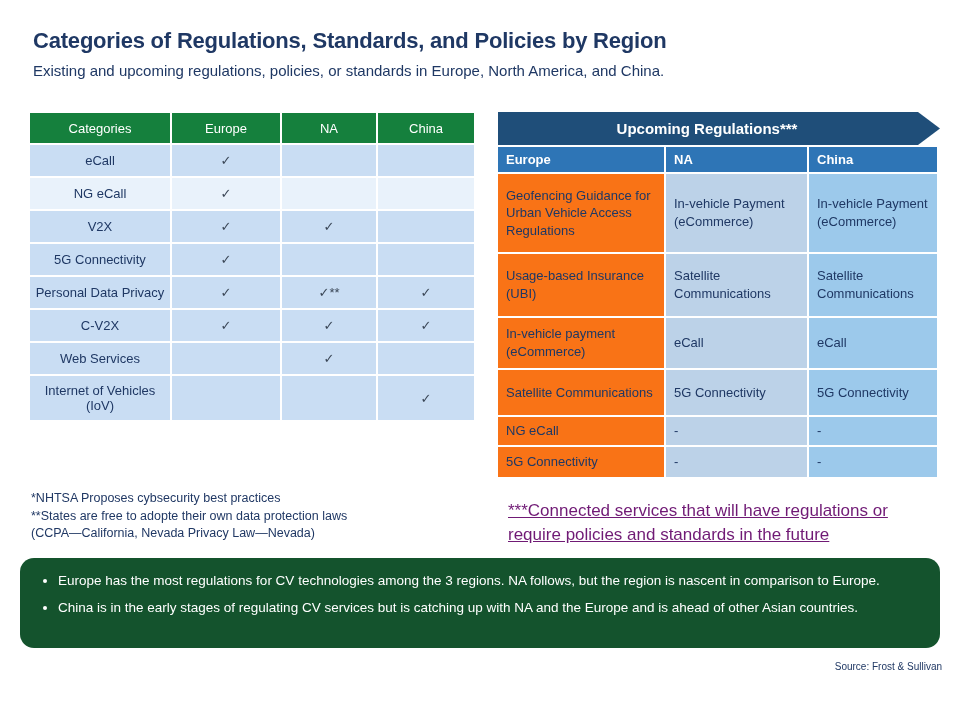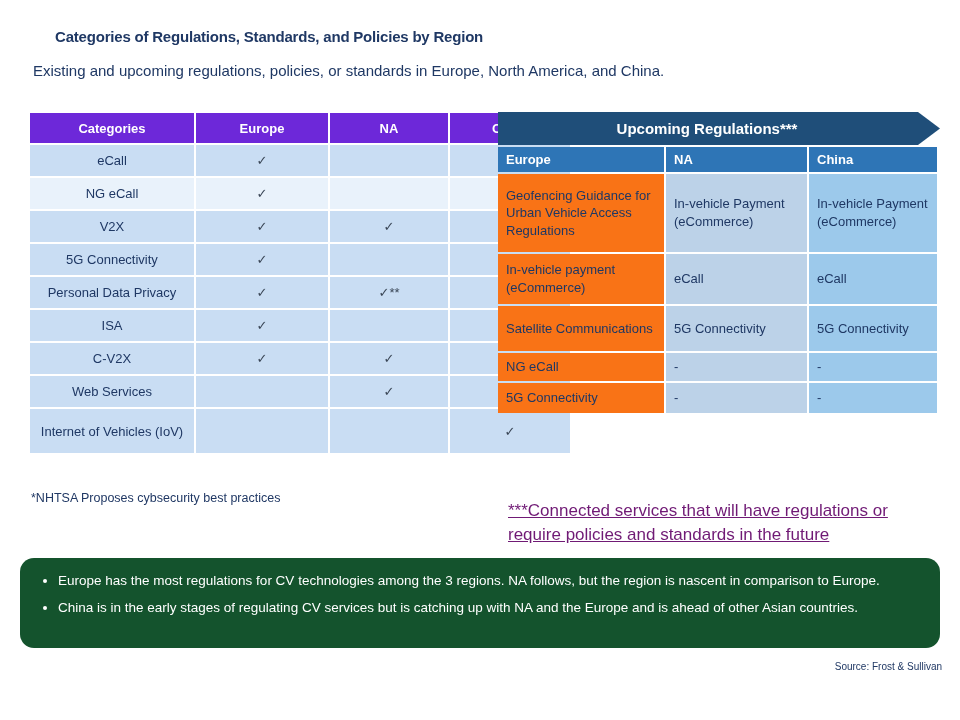--- a/index.html
+++ b/index.html
@@ -2,33 +2,33 @@
 <html><head>
 <meta charset="utf-8">
 <style>
   html,body { margin:0; padding:0; }
   body {
     width:960px; height:720px; background:#ffffff; position:relative;
     font-family:"Liberation Sans", sans-serif; overflow:hidden;
   }
   .title {
     position:absolute; left:33px; top:28px; width:900px;
-    font-size:15px; font-weight:700; color:#1F3864; letter-spacing:-0.2px;margin-left:22px;
+    font-size:22px; font-weight:700; color:#1F3864; letter-spacing:-0.2px;
   }
   .subtitle {
     position:absolute; left:33px; top:62px; width:900px;
     font-size:15px; color:#1F3864;
   }
 
   
   .ltable-wrap { position:absolute; left:28px; top:111px; }
   table { border-collapse:separate; border-spacing:2px; }
   .ltable th {
-    background:#6d28d9; color:#ffffff; font-size:13px; font-weight:700;
-    height:30px; text-align:center; padding:0 16px;
+    background:#15803d; color:#ffffff; font-size:13px; font-weight:400;
+    height:30px; text-align:center; padding:0 4px;
   }
   .ltable td {
     font-size:13px; color:#1F3864; height:29px; text-align:center;
     padding:1px 4px; vertical-align:middle;
   }
   .ltable .c1 { width:132px; } .ltable .c2 { width:100px; }
   .ltable .c3 { width:86px; }  .ltable .c4 { width:88px; }
   .r-dark td  { background:#C9DDF3; }
   .r-light td { background:#E9F2FB; }
   .ltable .check { color:#3A4656; font-size:13px; }
@@ -123,26 +123,20 @@
       <td class="check"></td>
       <td class="check"></td>
     </tr>
     <tr class="r-dark">
       <td>Personal Data Privacy</td>
       <td class="check">✓</td>
       <td class="check">✓**</td>
       <td class="check">✓</td>
     </tr>
     <tr class="r-dark">
-      <td>ISA</td>
-      <td class="check">✓</td>
-      <td class="check"></td>
-      <td class="check"></td>
-    </tr>
-    <tr class="r-dark">
       <td>C-V2X</td>
       <td class="check">✓</td>
       <td class="check">✓</td>
       <td class="check">✓</td>
     </tr>
     <tr class="r-dark">
       <td>Web Services</td>
       <td class="check"></td>
       <td class="check">✓</td>
       <td class="check"></td>
@@ -167,20 +161,25 @@
         <tr>
       <th class="col-eu">Europe</th>
       <th class="col-na">NA</th>
       <th class="col-cn">China</th>
     </tr>
     <tr class="rr1">
       <td class="col-eu">Geofencing Guidance for Urban Vehicle Access Regulations</td>
       <td class="col-na">In-vehicle Payment (eCommerce)</td>
       <td class="col-cn">In-vehicle Payment (eCommerce)</td>
     </tr>
+    <tr class="rr2">
+      <td class="col-eu">Usage-based Insurance (UBI)</td>
+      <td class="col-na">Satellite Communications</td>
+      <td class="col-cn">Satellite Communications</td>
+    </tr>
     <tr class="rr3">
       <td class="col-eu">In-vehicle payment (eCommerce)</td>
       <td class="col-na">eCall</td>
       <td class="col-cn">eCall</td>
     </tr>
     <tr class="rr4">
       <td class="col-eu">Satellite Communications</td>
       <td class="col-na">5G Connectivity</td>
       <td class="col-cn">5G Connectivity</td>
     </tr>
@@ -193,20 +192,21 @@
       <td class="col-eu">5G Connectivity</td>
       <td class="col-na">-</td>
       <td class="col-cn">-</td>
     </tr>
   </tbody>
     </table>
 </div>
 
 <div class="fnotes-left">
   <div>*NHTSA Proposes cybsecurity best practices</div>
+  <div>**States are free to adopte their own data protection laws (CCPA—California, Nevada Privacy Law—Nevada)</div>
 </div>
 <div class="fnote-right">***Connected services that will have regulations or require policies and standards in the future</div>
 
 <div class="summary">
   <ul>
     <li>Europe has the most regulations for CV technologies among the 3 regions. NA follows, but the region is nascent in comparison to Europe.</li>
     <li>China is in the early stages of regulating CV services but is catching up with NA and the Europe and is ahead of other Asian countries.</li>
   </ul>
 </div>
 

